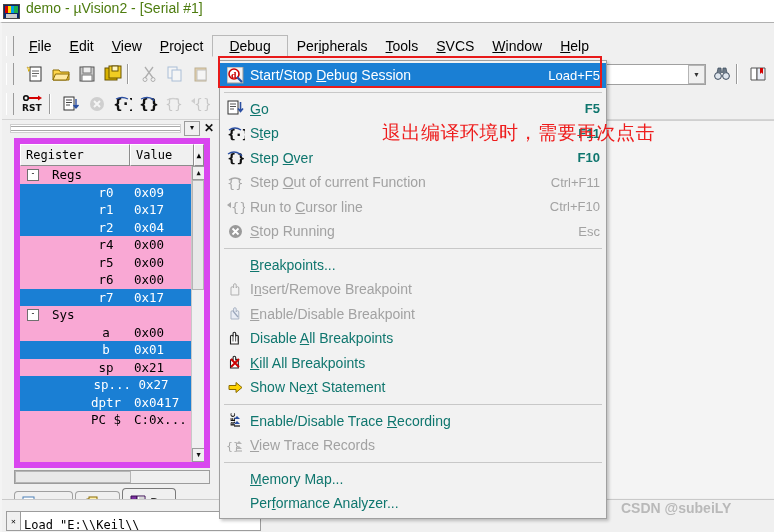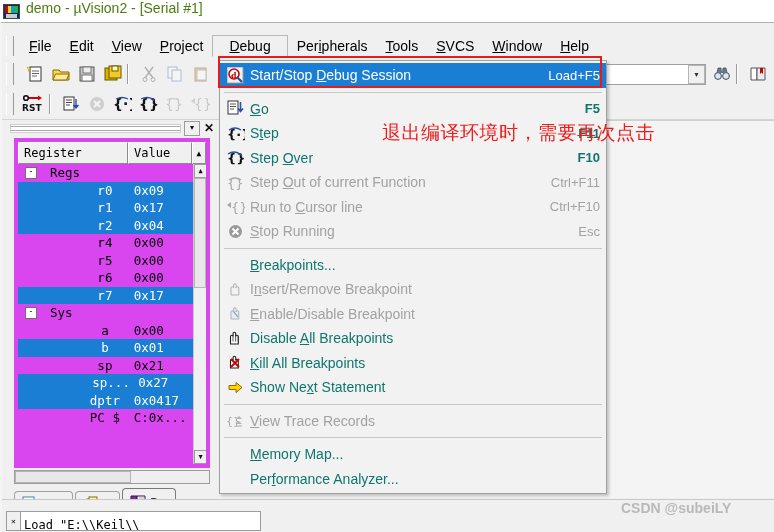--- a/index.html
+++ b/index.html
@@ -112,21 +112,21 @@
     background:repeating-linear-gradient(#fff 0 1px,#a9a9a9 1px 2px,#fff 2px 4px);
     border:1px solid #cfcfcf;box-sizing:border-box;margin-right:3px;
   }
   .cap-btn{
     width:14px;height:13px;background:#f0f0f0;border:1px solid #9c9c9c;
     display:flex;align-items:center;justify-content:center;
     font-size:8px;line-height:1;color:#111;margin-right:2px;
   }
   #regbox{
     position:absolute;left:8px;top:18px;width:196px;height:330px;
-    background:#d946ef;border:4px solid #d946ef;box-sizing:border-box;
+    background:#f9a8d4;border:6px solid #d946ef;box-sizing:border-box;
     font-family:"DejaVu Sans Mono", monospace;
     overflow:hidden;
   }
   #reghead{
     display:flex;height:22px;background:#f0f0f0;
   }
   #reghead .hcell{
     border:1px solid #fff;border-right-color:#8c8c8c;border-bottom-color:#8c8c8c;
     box-sizing:border-box;
     font-size:12px;display:flex;align-items:center;padding-left:5px;color:#000;
@@ -684,20 +684,32 @@
       <svg width="17" height="17" viewBox="0 0 17 17">
           <path d="M2 6.5h7V3.5l6 5-6 5V10.5H2z" fill="#ffd400" stroke="#8a6a00" stroke-width="1"></path>
         </svg>
     </span>
     <span class="mlabel">Show Ne<u>x</u>t Statement</span>
     <span class="mkey"></span>
   </div>
 
   <div class="msep"></div>
 
+  <div class="mi">
+    <span class="micon">
+      <svg width="19" height="17" viewBox="0 0 19 17">
+          <text x="0" y="13" font-family="DejaVu Sans" font-size="6" font-weight="bold" fill="#111" transform="rotate(-90 5 9)">REC</text>
+          <path d="M11 4l3 3h-6z" fill="#2b4fa2"></path>
+          <path d="M11 9l3 3h-6z" fill="#2b4fa2"></path>
+          <path d="M8 14h6" stroke="#111" stroke-width="1.2"></path>
+        </svg>
+    </span>
+    <span class="mlabel">Enable/Disable Trace <u>R</u>ecording</span>
+    <span class="mkey"></span>
+  </div>
 
   <div class="mi dis">
     <span class="micon">
       <svg width="19" height="17" viewBox="0 0 19 17">
           <text x="0" y="13" font-family="DejaVu Sans" font-size="11" fill="#a8a8a8">{}</text>
           <path d="M13 4l3 3h-6z" fill="#b4b4b4"></path>
           <path d="M13 9l3 3h-6z" fill="#b4b4b4"></path>
           <path d="M10 14h6" stroke="#b4b4b4" stroke-width="1.2"></path>
         </svg>
     </span>

